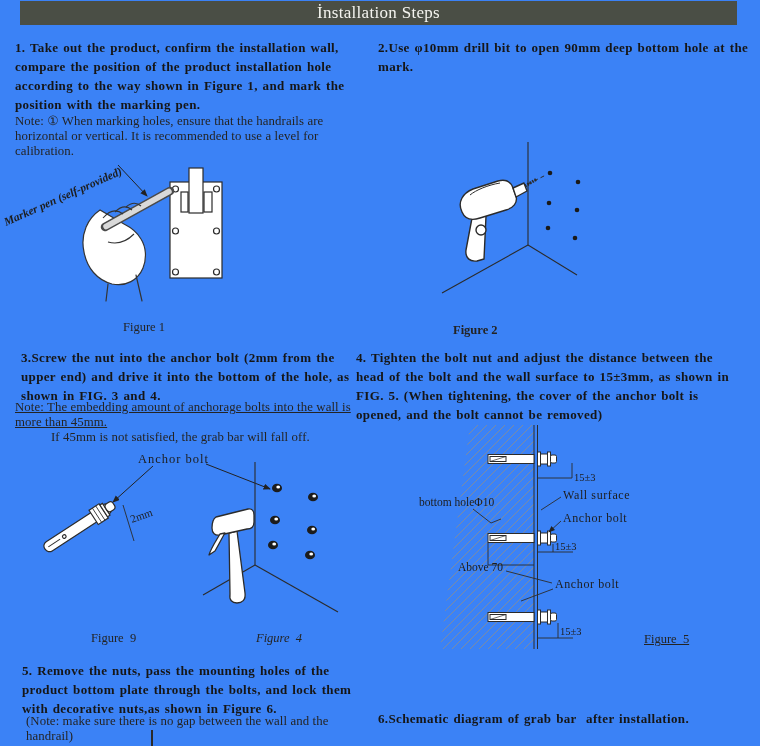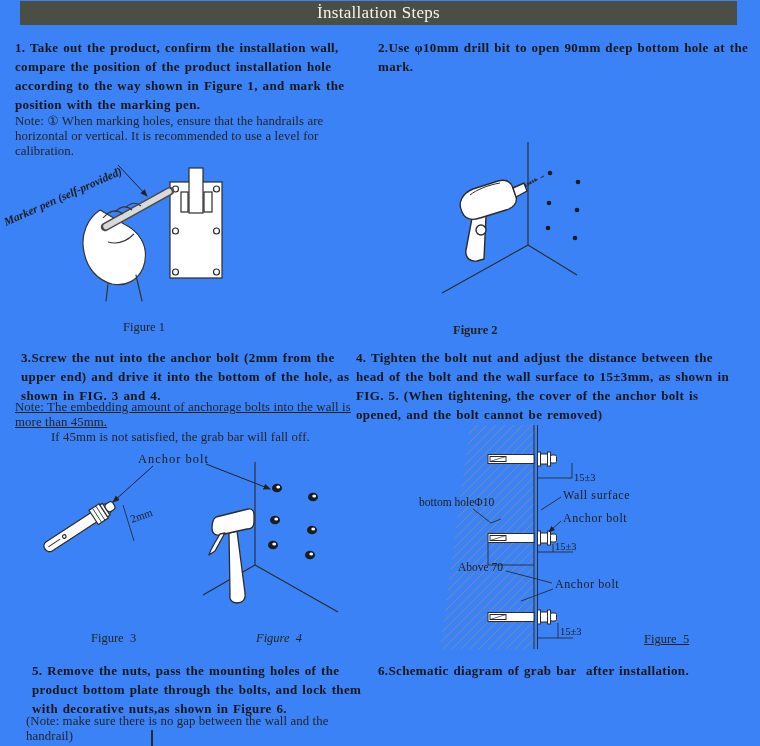--- a/index.html
+++ b/index.html
@@ -5,21 +5,21 @@
   html,body{margin:0;padding:0;background:#fff;}
   .page{position:relative;width:760px;height:746px;background:#3b82f6;overflow:hidden;
         font-family:"Liberation Serif","DejaVu Serif",serif;color:#1d1d1d;}
   .abs{position:absolute;}
   .header{position:absolute;left:20px;top:1px;width:717px;height:24px;background:#4a4e45;
           color:#f4f4ef;text-align:center;font-size:17px;line-height:24px;letter-spacing:.3px;}
   .step-bold{font-weight:bold;font-size:13px;line-height:19px;letter-spacing:.35px;
              word-spacing:1.2px;color:#161616;}
   .note{font-size:12.8px;line-height:15px;letter-spacing:.1px;color:#242424;}
   .caption{font-size:12.5px;white-space:pre;color:#242424;}
-  .pre{white-space:pre;}
+  .pre{white-space:pre;margin-top:48px;}
   svg{display:block;}
   svg text{font-family:"Liberation Serif","DejaVu Serif",serif;fill:#1d1d1d;}
   .figline{position:absolute;background:#2a2a2a;}
 </style>
 </head>
 <body>
 
 <div class="page">
 
   <div class="header">
@@ -164,21 +164,21 @@
           <ellipse cx="1.2" cy="-1" rx="1.9" ry="1.5" fill="#fff"></ellipse>
         </g>
     </g>
 
     <g stroke="#2b2b2b" fill="#fff" stroke-width="1.3" stroke-linejoin="round">
       <path d="M209,88 L217,86 L225,148 C226,155 222,158 217,158 C212,158 209,155 210,149 Z"></path>
       <path d="M196,72 L228,64 C232,63 234,66 234,70 L234,77 C234,82 231,84 227,84 L200,90 C195,91 192,88 192,83 C192,78 193,74 196,72 Z"></path>
       <path d="M200,89 C196,96 191,103 189,110 L195,106 C199,99 202,93 205,88 Z"></path>
     </g>
   </svg>
-  <div class="abs caption" style="left:91px;top:631px;">Figure  3</div>
+  <div class="abs caption" style="left:91px;top:631px;">Figure  9</div>
   <div class="abs caption" style="left:256px;top:631px;font-style:italic;">Figure  4</div>
 
   <svg class="abs" style="left:415px;top:425px;" width="280" height="230" viewBox="0 0 280 230">
     <defs>
       <marker id="ah5" markerWidth="9" markerHeight="8" refX="6.5" refY="3" orient="auto">
         <path d="M0,0 L7.5,3 L0,6 Z" fill="#222"></path>
       </marker>
       <pattern id="hatch5" width="9" height="9" patternUnits="userSpaceOnUse">
         <path d="M-1,10 L10,-1" stroke="#8d8d8d" stroke-width="0.8"></path>
       </pattern>
@@ -237,20 +237,20 @@
     <line x1="146" y1="72" x2="126" y2="85" stroke="#2b2b2b" stroke-width="0.9"></line>
     <text x="148" y="97" font-size="12" letter-spacing="0.6">Anchor bolt</text>
     <line x1="146" y1="96" x2="134" y2="107" stroke="#2b2b2b" stroke-width="0.9" marker-end="url(#ah5)"></line>
     <text x="43" y="146" font-size="11.5">Above 70</text>
     <line x1="91" y1="146" x2="137" y2="158" stroke="#2b2b2b" stroke-width="0.9"></line>
     <text x="140" y="163" font-size="12" letter-spacing="0.6">Anchor bolt</text>
     <line x1="138" y1="164" x2="106" y2="176" stroke="#2b2b2b" stroke-width="0.9"></line>
   </svg>
   <div class="abs caption" style="left:644px;top:632px;text-decoration:underline;">Figure  5</div>
 
-  <div class="abs step-bold" style="left:32px;top:661px;width:358px;">5. Remove the nuts, pass the mounting holes of the product bottom plate through the bolts, and lock them with decorative nuts,as shown in Figure 6.</div>
+  <div class="abs step-bold" style="left:22px;top:661px;width:358px;">5. Remove the nuts, pass the mounting holes of the product bottom plate through the bolts, and lock them with decorative nuts,as shown in Figure 6.</div>
   <div class="abs note" style="left:26px;top:714px;width:352px;">(Note: make sure there is no gap between the wall and the handrail)</div>
 
   <div class="abs step-bold pre" style="left:378px;top:661px;width:380px;">6.Schematic diagram of grab bar  after installation.</div>
 
   <div class="figline" style="left:151px;top:730px;width:1.6px;height:16px;"></div>
 
 </div>
 
 </body></html>

